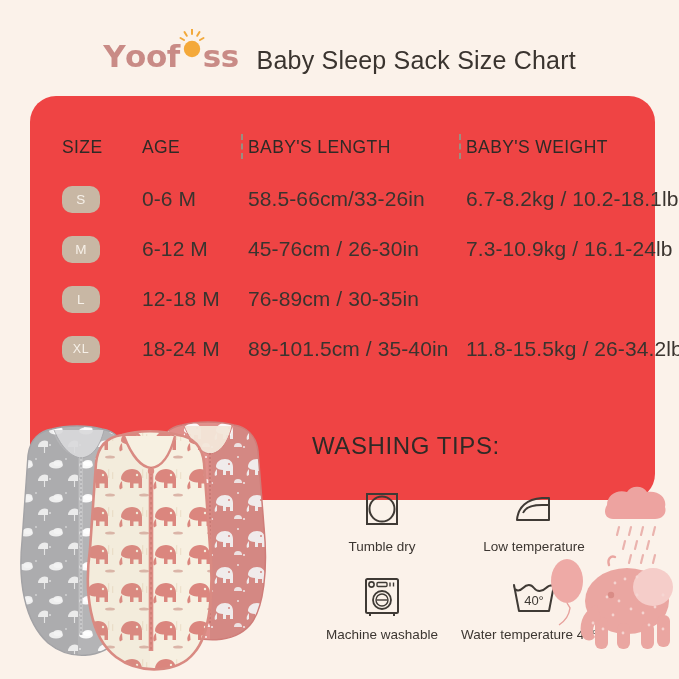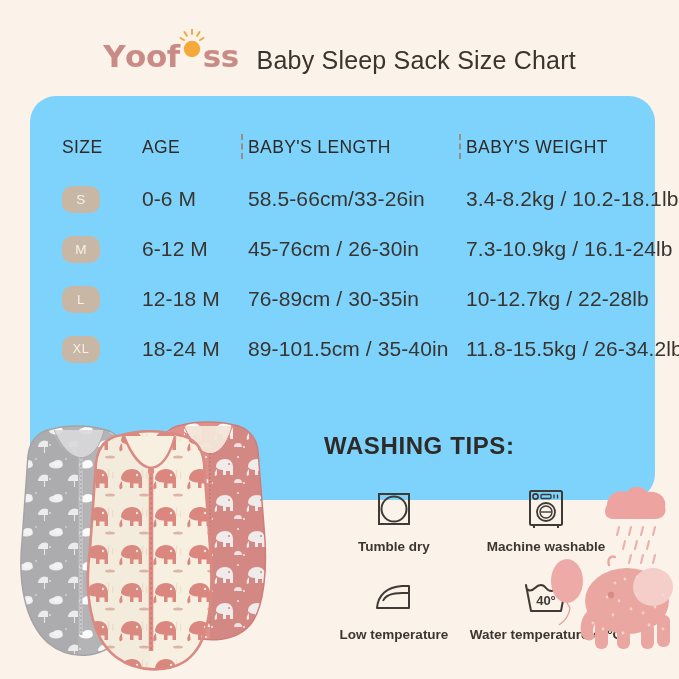--- a/index.html
+++ b/index.html
@@ -50,21 +50,21 @@
     letter-spacing: 0.2px;
     white-space: nowrap;
     margin-top: 8px;
   }
 
   
   .card {
     position: absolute;
     left: 30px; top: 96px;
     width: 625px; height: 404px;
-    background: #7dd3fc;
+    background: #ef4444;
     border-radius: 26px;
   }
   .table {
     position: absolute;
     inset: 0;
     padding: 0;
   }
   .row {
     display: flex;
     align-items: center;
@@ -119,23 +119,22 @@
   }
   .sack {
     position: absolute;
     bottom: 0;
   }
   .sack svg { display: block; }
 
   
   .tips {
     position: absolute;
-    left: 318px; top: 432px;
+    left: 306px; top: 432px;
     width: 350px;
-    font-weight: bold;
   }
   .tips-title {
     font-size: 24px;
     color: #2f2a26;
     letter-spacing: 0.6px;
     margin-left: 6px;
   }
   .tips-grid {
     margin-top: 26px;
     display: grid;
@@ -202,39 +201,38 @@
         <div class="vsep s1"></div>
         <div class="vsep s2"></div>
       </div>
 
       <div class="row">
         <div class="col-size">
           <div class="badge">S</div>
         </div>
         <div class="col-age cell">0-6 M</div>
         <div class="col-length cell">58.5-66cm/33-26in</div>
-        <div class="col-weight cell">3.4-8.2kg / 10.2-18.1lb</div>
+        <div class="col-weight cell">6.7-8.2kg / 10.2-18.1lb</div>
       </div>
 
       <div class="row">
         <div class="col-size">
           <div class="badge">M</div>
         </div>
         <div class="col-age cell">6-12 M</div>
         <div class="col-length cell">45-76cm / 26-30in</div>
         <div class="col-weight cell">7.3-10.9kg / 16.1-24lb</div>
       </div>
 
       <div class="row">
         <div class="col-size">
           <div class="badge">L</div>
         </div>
         <div class="col-age cell">12-18 M</div>
         <div class="col-length cell">76-89cm / 30-35in</div>
-        <div class="col-weight cell">10-12.7kg / 22-28lb</div>
       </div>
 
       <div class="row">
         <div class="col-size">
           <div class="badge xl">XL</div>
         </div>
         <div class="col-age cell">18-24 M</div>
         <div class="col-length cell">89-101.5cm / 35-40in</div>
         <div class="col-weight cell">11.8-15.5kg / 26-34.2lb</div>
       </div>
@@ -348,45 +346,45 @@
           <svg width="40" height="40" viewBox="0 0 40 40">
             <rect x="5" y="5" width="30" height="30" fill="none" stroke="#3f3a35" stroke-width="2"></rect>
             <circle cx="20" cy="20" r="12.5" fill="none" stroke="#3f3a35" stroke-width="2"></circle>
           </svg>
         </div>
         <div class="tlabel">Tumble dry</div>
       </div>
 
       <div class="tip">
         <div class="ticon">
+          <svg width="46" height="34" viewBox="0 0 46 34">
+            <path d="M6 28 C7 15 16 7 31 6 L38 6 L38 28 Z" fill="none" stroke="#3f3a35" stroke-width="2" stroke-linejoin="round"></path>
+            <line x1="6" y1="28" x2="38" y2="28" stroke="#3f3a35" stroke-width="2"></line>
+            <path d="M12 21 C14 16 20 13 31 13 L38 13" fill="none" stroke="#3f3a35" stroke-width="1.8"></path>
+          </svg>
+        </div>
+        <div class="tlabel">Low temperature</div>
+      </div>
+
+      <div class="tip">
+        <div class="ticon">
           <svg width="42" height="44" viewBox="0 0 42 44">
             <rect x="5" y="4" width="32" height="34" rx="1.5" fill="none" stroke="#3f3a35" stroke-width="2"></rect>
             <circle cx="10.5" cy="9.5" r="2.6" fill="none" stroke="#3f3a35" stroke-width="1.6"></circle>
             <rect x="16" y="7.5" width="10" height="4" rx="1" fill="none" stroke="#3f3a35" stroke-width="1.4"></rect>
             <line x1="29" y1="7.5" x2="29" y2="11.5" stroke="#3f3a35" stroke-width="1.4"></line>
             <line x1="32.5" y1="7.5" x2="32.5" y2="11.5" stroke="#3f3a35" stroke-width="1.4"></line>
             <circle cx="21" cy="25" r="9" fill="none" stroke="#3f3a35" stroke-width="1.8"></circle>
             <circle cx="21" cy="25" r="6" fill="none" stroke="#3f3a35" stroke-width="1.4"></circle>
             <line x1="15.5" y1="25" x2="26.5" y2="25" stroke="#3f3a35" stroke-width="1.4"></line>
             <line x1="9" y1="38" x2="9" y2="41" stroke="#3f3a35" stroke-width="2"></line>
             <line x1="33" y1="38" x2="33" y2="41" stroke="#3f3a35" stroke-width="2"></line>
           </svg>
         </div>
         <div class="tlabel">Machine washable</div>
-      </div>
-
-      <div class="tip">
-        <div class="ticon">
-          <svg width="46" height="34" viewBox="0 0 46 34">
-            <path d="M6 28 C7 15 16 7 31 6 L38 6 L38 28 Z" fill="none" stroke="#3f3a35" stroke-width="2" stroke-linejoin="round"></path>
-            <line x1="6" y1="28" x2="38" y2="28" stroke="#3f3a35" stroke-width="2"></line>
-            <path d="M12 21 C14 16 20 13 31 13 L38 13" fill="none" stroke="#3f3a35" stroke-width="1.8"></path>
-          </svg>
-        </div>
-        <div class="tlabel">Low temperature</div>
       </div>
 
       <div class="tip">
         <div class="ticon">
           <svg width="52" height="36" viewBox="0 0 52 36">
             <path d="M6 6 C6 12 11 13 15 9 C19 5 23 5 26 9 C29 13 34 13 38 9 C42 5 46 7 46 6 L41 32 L11 32 Z" fill="none" stroke="#3f3a35" stroke-width="2" stroke-linejoin="round"></path>
             <text x="26" y="26" text-anchor="middle" font-family="'Liberation Sans', sans-serif" font-size="13" fill="#3f3a35">40°</text>
           </svg>
         </div>
         <div class="tlabel">Water temperature 40°C</div>

